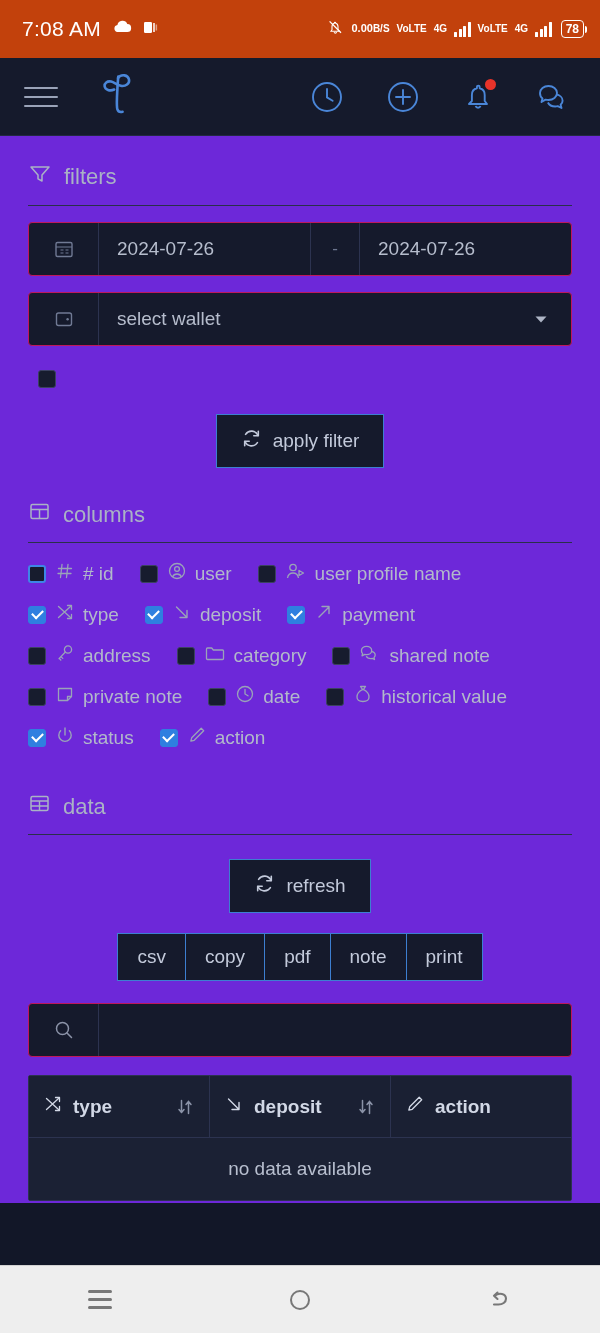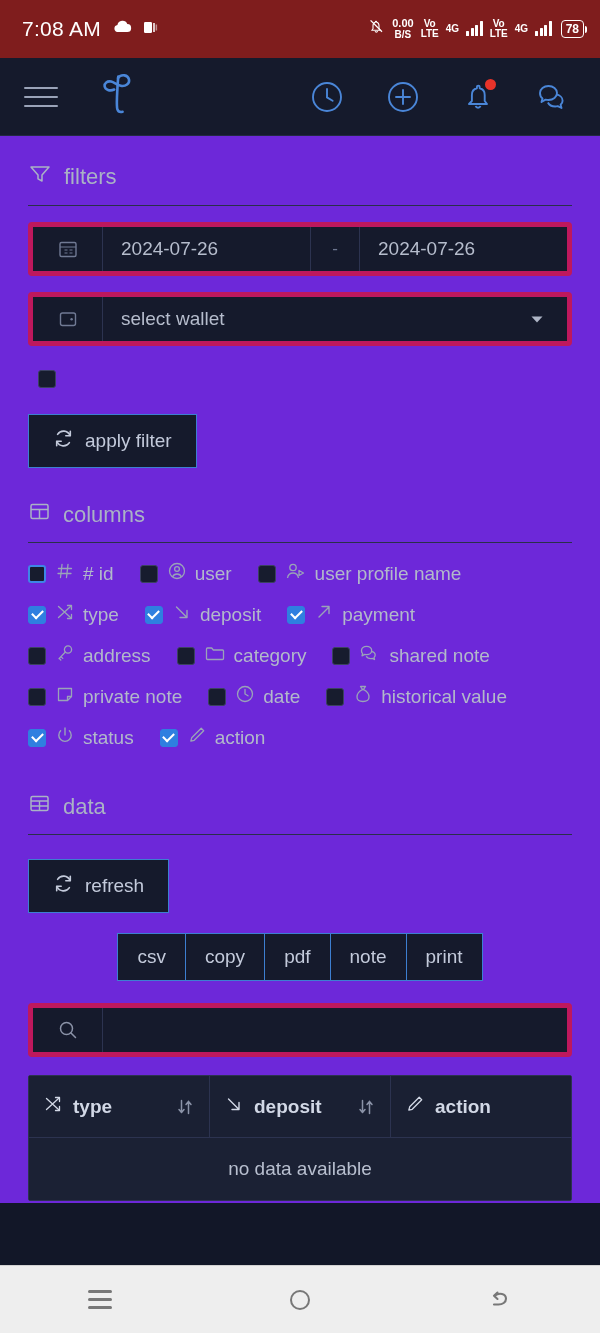--- a/index.html
+++ b/index.html
@@ -7,29 +7,29 @@
     width: 600px; height: 1333px;
     background: #0e1220;
     font-family: "Liberation Sans", sans-serif;
     overflow: hidden;
   }
   .screen { width: 600px; height: 1333px; position: relative; display: flex; flex-direction: column; }
 
   
   .statusbar {
     height: 58px; flex: 0 0 58px;
-    background: #7f1d1d;
+    background: #c2410c;
     display: flex; align-items: center;
     padding: 0 16px 0 22px;
     color: #ffffff;
   }
   .sb-time { font-size: 21px; letter-spacing: .3px; }
   .sb-left { display: flex; align-items: center; gap: 11px; flex: 1; }
   .sb-right { display: flex; align-items: center; gap: 7px; }
-  .sb-stack { display: flex; flex-direction: column; align-items: center; line-height: 1.04; }
+  .sb-stack { display: flex; flex-direction: row; align-items: center; line-height: 1.04; }
   .sb-stack b { font-size: 11px; font-weight: 700; }
   .sb-stack i { font-size: 10px; font-style: normal; font-weight: 700; }
   .sb-bars { display: flex; align-items: flex-end; gap: 1.5px; height: 15px; }
   .sb-bars span { width: 3px; background: #fff; border-radius: .5px; }
   .sb-bars span:nth-child(1){height:5px} .sb-bars span:nth-child(2){height:8px}
   .sb-bars span:nth-child(3){height:11px} .sb-bars span:nth-child(4){height:15px}
   .sb-batt {
     border: 1.6px solid #fff; border-radius: 4px; padding: 1px 4px;
     font-size: 12px; font-weight: 700; position: relative; margin-left: 2px;
   }
@@ -65,21 +65,21 @@
     display: flex; align-items: center; gap: 12px;
     color: #aab2c5; font-size: 22px; font-weight: 400;
     padding: 26px 0 13px 0;
   }
   .sec-rule { height: 1px; background: #2a3049; margin-bottom: 16px; }
 
   
   .ctrl-row { display: flex; margin-bottom: 16px; }
   .ctrl {
     display: flex; align-items: stretch;
-    border: 5px solid #be185d; border-radius: 4px; overflow: hidden;
+    border: 1px solid #be185d; border-radius: 4px; overflow: hidden;
     background: #151a2c; width: 100%; height: 54px;
   }
   .ctrl .pre {
     width: 70px; display: flex; align-items: center; justify-content: center;
     border-right: 1px solid #2c3350; color: #707a94;
   }
   .ctrl .fld {
     flex: 1; display: flex; align-items: center; padding: 0 18px;
     color: #b6bdcd; font-size: 19px;
   }
@@ -107,21 +107,21 @@
     content: ""; width: 9px; height: 5px;
     border-left: 2px solid #fff; border-bottom: 2px solid #fff;
     transform: rotate(-45deg) translate(1px, -1px);
   }
   .cbox.focused { border-color: #3e86e6; border-width: 2px; }
   .chk-label { color: #b2b9ca; font-size: 19px; display: flex; align-items: center; gap: 8px; }
 
   .itemize { padding: 8px 0 0 10px; }
 
   
-  .btn-center { display: flex; padding: 26px 0 6px; }
+  .btn-center { display: flex; justify-content: center; padding: 26px 0 6px; }
   .btn {
     border: 1px solid #3d7fd1; background: #151a2c; color: #c3cadb;
     font-size: 19px; font-family: inherit; padding: 13px 24px;
     display: inline-flex; align-items: center; gap: 11px; cursor: pointer;
   }
   .btn-group { display: flex; justify-content: center; }
   .btn-group .btn { border-right-width: 0; padding: 12px 19px; }
   .btn-group .btn:last-child { border-right-width: 1px; }
 
   

